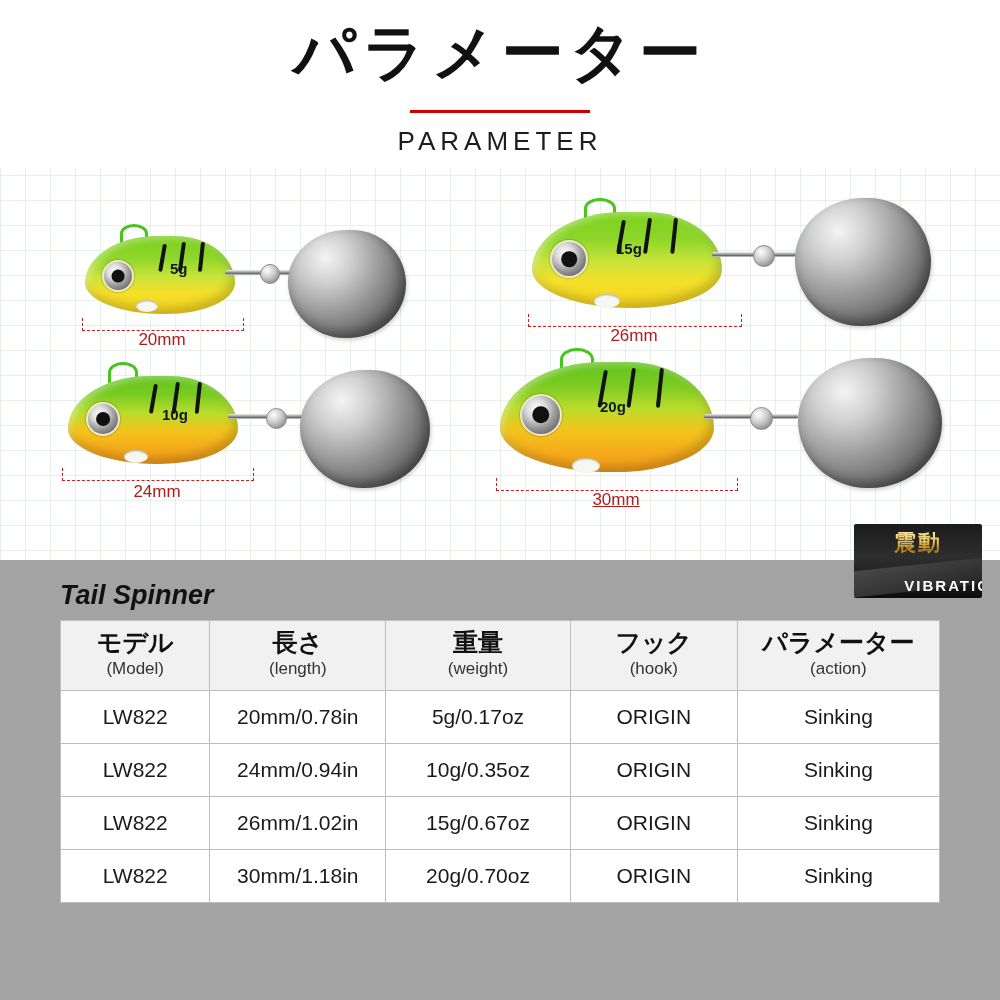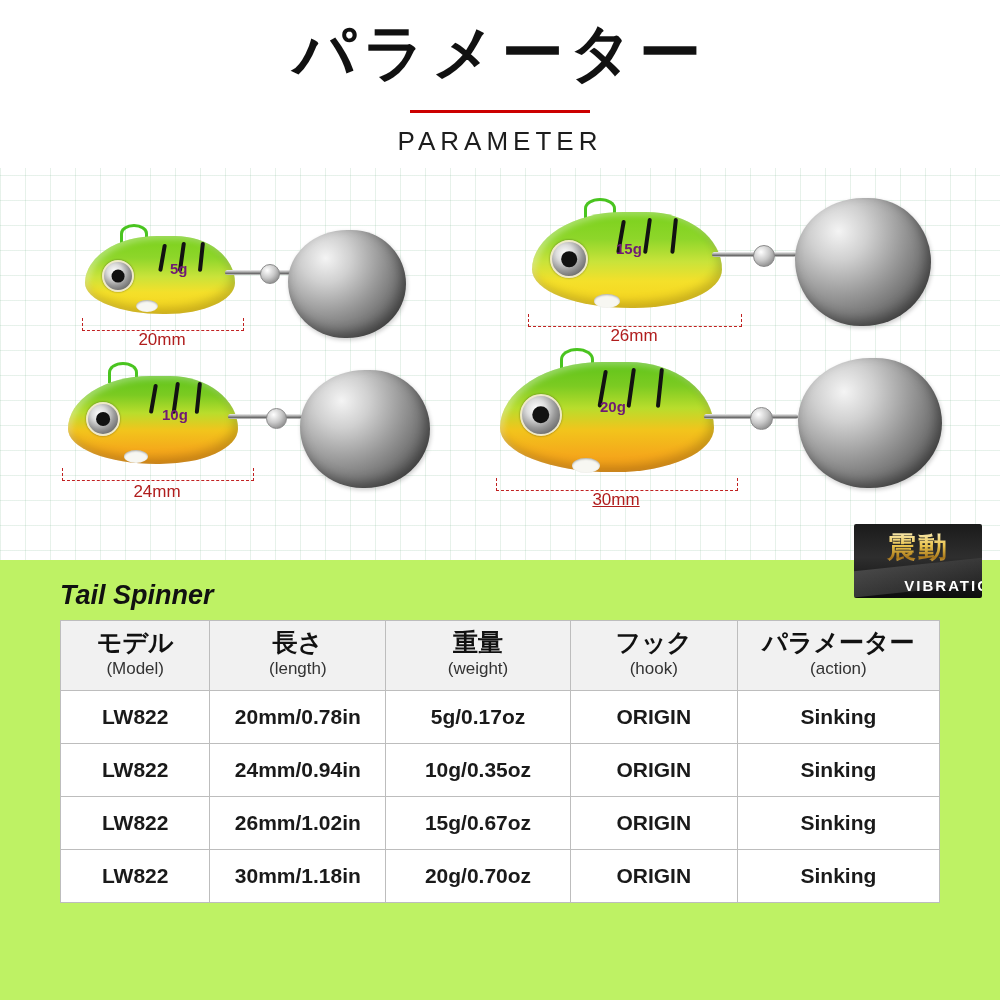--- a/index.html
+++ b/index.html
@@ -77,21 +77,21 @@
     top: 168px;
     height: 432px;
   }
 
   .lure-group { position: absolute; }
 
   .weight-label {
     position: absolute;
     font-size: 15px;
     font-weight: bold;
-    color: #701a75;
+    color: #0f172a;
     z-index: 9;
   }
 
   
   .jig {
     position: absolute;
     border-radius: 48% 40% 46% 52% / 60% 60% 40% 40%;
     background:
       linear-gradient(to bottom,
         #7ad11c 0%,
@@ -198,21 +198,21 @@
     border-radius: 2px;
     overflow: hidden;
     z-index: 6;
   }
   .vib-jp {
     position: absolute;
     top: 4px;
     width: 100%;
     text-align: center;
     font-family: "DejaVu Sans", sans-serif;
-    font-size: 29px;
+    font-size: 22px;
     font-weight: bold;
     letter-spacing: 2px;
     background: linear-gradient(to bottom, #fff7d0 0%, #e8c24c 45%, #a8761a 75%, #f0d98a 100%);
     -webkit-background-clip: text;
     background-clip: text;
     color: transparent;
   }
   .vib-en {
     position: absolute;
     bottom: 4px;
@@ -233,21 +233,21 @@
     background: linear-gradient(to right, rgba(255,255,255,0.18), rgba(255,255,255,0.04));
     transform: rotate(-6deg);
   }
 
   
   .table-section {
     position: absolute;
     left: 0; right: 0;
     top: 560px;
     bottom: 0;
-    background: #bef264;
+    background: #a3a3a3;
     z-index: 4;
   }
   .section-title {
     position: absolute;
     left: 60px;
     top: 20px;
     font-size: 27px;
     font-style: italic;
     font-weight: bold;
     color: #111111;
@@ -282,21 +282,20 @@
   }
   .th-en {
     display: block;
     font-size: 17px;
     color: #333;
     line-height: 1.3;
   }
   table.spec tbody td {
     padding: 14px 16px;
     background: #ffffff;
-    font-weight: bold;
   }
   .col-model { width: 17%; }
   .col-length { width: 20%; }
   .col-weight { width: 21%; }
   .col-hook { width: 19%; }
   .col-action { width: 23%; }
 </style>
 </head>
 <body>
 

